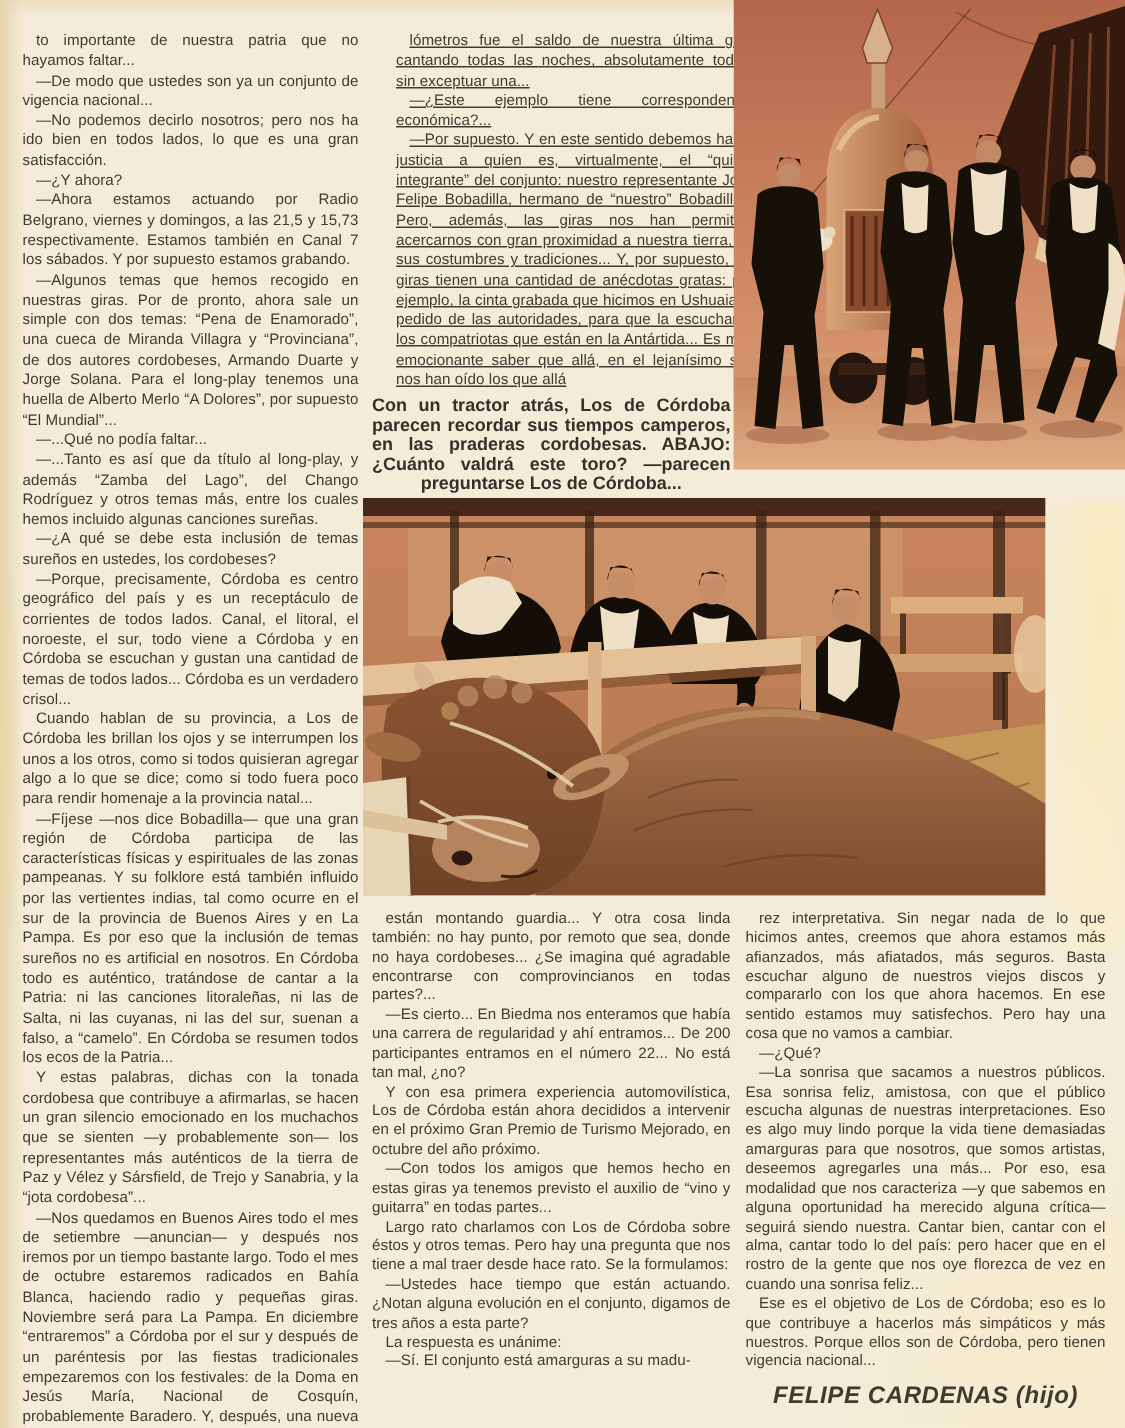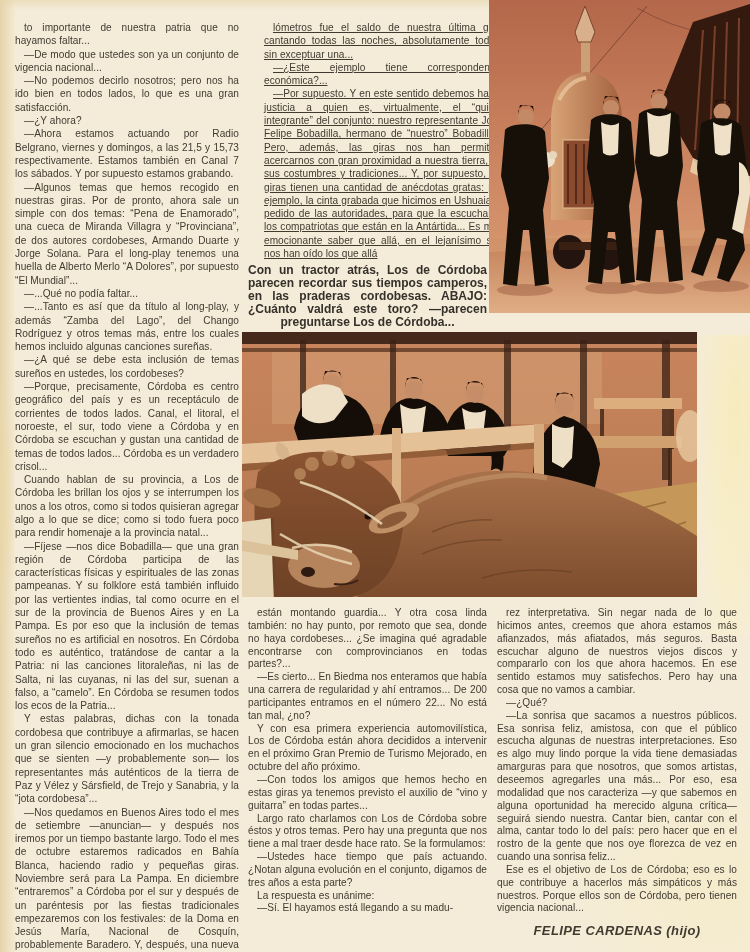--- a/index.html
+++ b/index.html
@@ -27,21 +27,21 @@
   #col-left{left:15px;top:21px;width:224px;}
   #col-mid-top{left:264px;top:21px;width:239px;text-decoration:underline;}
   #col-mid-bottom{left:248px;top:607px;width:239px;line-height:12.85px;}
   #col-right-bottom{left:497px;top:607px;width:240px;line-height:12.85px;}
 
   #caption{position:absolute;left:248px;top:264px;width:239px;
     font-weight:bold;font-size:12px;line-height:13px;color:#35302a;
     text-align:justify;text-align-last:center;}
 
   #byline{margin-top:10px;text-align:center;text-align-last:center;
-    font-style:italic;font-weight:bold;font-size:13px;letter-spacing:.4px;text-indent:0;}
+    font-style:italic;font-weight:bold;font-size:16px;letter-spacing:.4px;text-indent:0;}
 
   figure.photo{position:absolute;margin:0;padding:0;}
   #photo-tractor{left:489px;top:0;width:261px;height:313px;}
   #photo-bull{left:242px;top:332px;width:455px;height:265px;}
   figure.photo svg{display:block;width:100%;height:100%;}
 </style>
 </head>
 <body>
 
 <div class="edge-left"></div>
@@ -289,23 +289,23 @@
     <path d="M0,208 L56,218 L56,228 L0,219 Z" fill="#dcc29a"></path>
   </svg>
 </figure>
 
 <section class="col" id="col-mid-bottom">
   <p>están montando guardia... Y otra cosa linda también: no hay punto, por remoto que sea, donde no haya cordobeses... ¿Se imagina qué agradable encontrarse con comprovincianos en todas partes?...</p>
   <p>—Es cierto... En Biedma nos enteramos que había una carrera de regularidad y ahí entramos... De 200 participantes entramos en el número 22... No está tan mal, ¿no?</p>
   <p>Y con esa primera experiencia automovilística, Los de Córdoba están ahora decididos a intervenir en el próximo Gran Premio de Turismo Mejorado, en octubre del año próximo.</p>
   <p>—Con todos los amigos que hemos hecho en estas giras ya tenemos previsto el auxilio de “vino y guitarra” en todas partes...</p>
   <p>Largo rato charlamos con Los de Córdoba sobre éstos y otros temas. Pero hay una pregunta que nos tiene a mal traer desde hace rato. Se la formulamos:</p>
-  <p>—Ustedes hace tiempo que país actuando. ¿Notan alguna evolución en el conjunto, digamos de tres años a esta parte?</p>
+  <p>—Ustedes hace tiempo que están actuando. ¿Notan alguna evolución en el conjunto, digamos de tres años a esta parte?</p>
   <p>La respuesta es unánime:</p>
-  <p>—Sí. El hayamos está llegando a su madu-</p>
+  <p>—Sí. El conjunto está amarguras a su madu-</p>
 </section>
 
 <section class="col" id="col-right-bottom">
   <p>rez interpretativa. Sin negar nada de lo que hicimos antes, creemos que ahora estamos más afianzados, más afiatados, más seguros. Basta escuchar alguno de nuestros viejos discos y compararlo con los que ahora hacemos. En ese sentido estamos muy satisfechos. Pero hay una cosa que no vamos a cambiar.</p>
   <p>—¿Qué?</p>
   <p>—La sonrisa que sacamos a nuestros públicos. Esa sonrisa feliz, amistosa, con que el público escucha algunas de nuestras interpretaciones. Eso es algo muy lindo porque la vida tiene demasiadas amarguras para que nosotros, que somos artistas, deseemos agregarles una más... Por eso, esa modalidad que nos caracteriza —y que sabemos en alguna oportunidad ha merecido alguna crítica— seguirá siendo nuestra. Cantar bien, cantar con el alma, cantar todo lo del país: pero hacer que en el rostro de la gente que nos oye florezca de vez en cuando una sonrisa feliz...</p>
   <p>Ese es el objetivo de Los de Córdoba; eso es lo que contribuye a hacerlos más simpáticos y más nuestros. Porque ellos son de Córdoba, pero tienen vigencia nacional...</p>
   <p id="byline">FELIPE CARDENAS (hijo)</p>
 </section>
 

